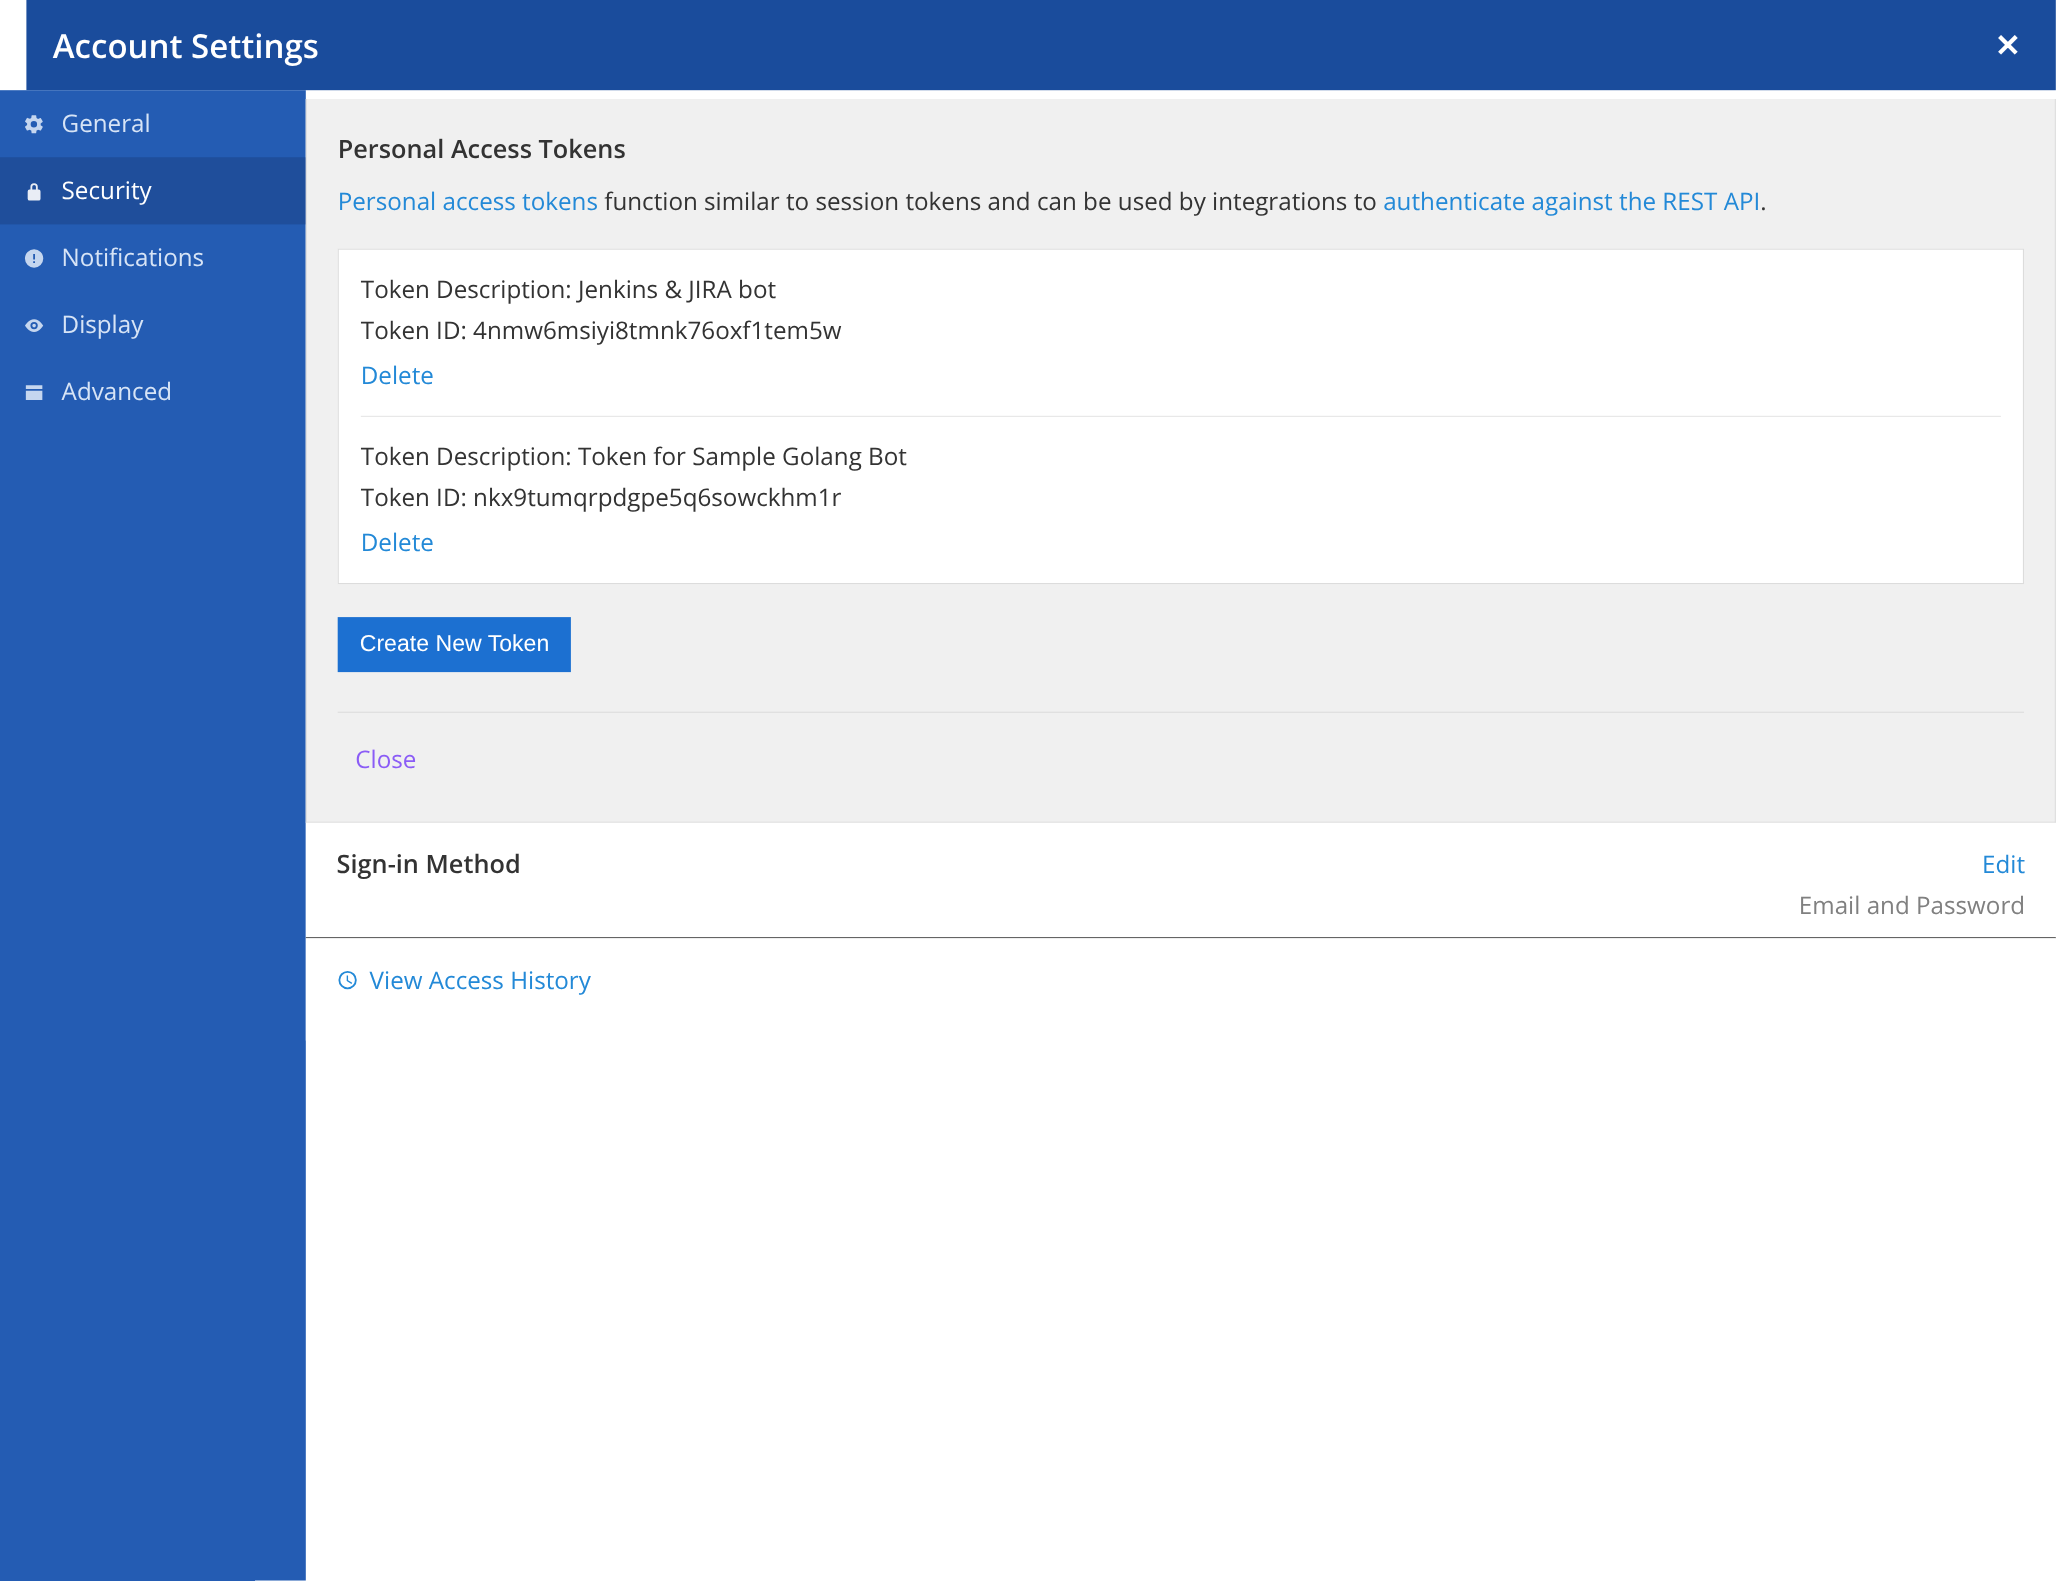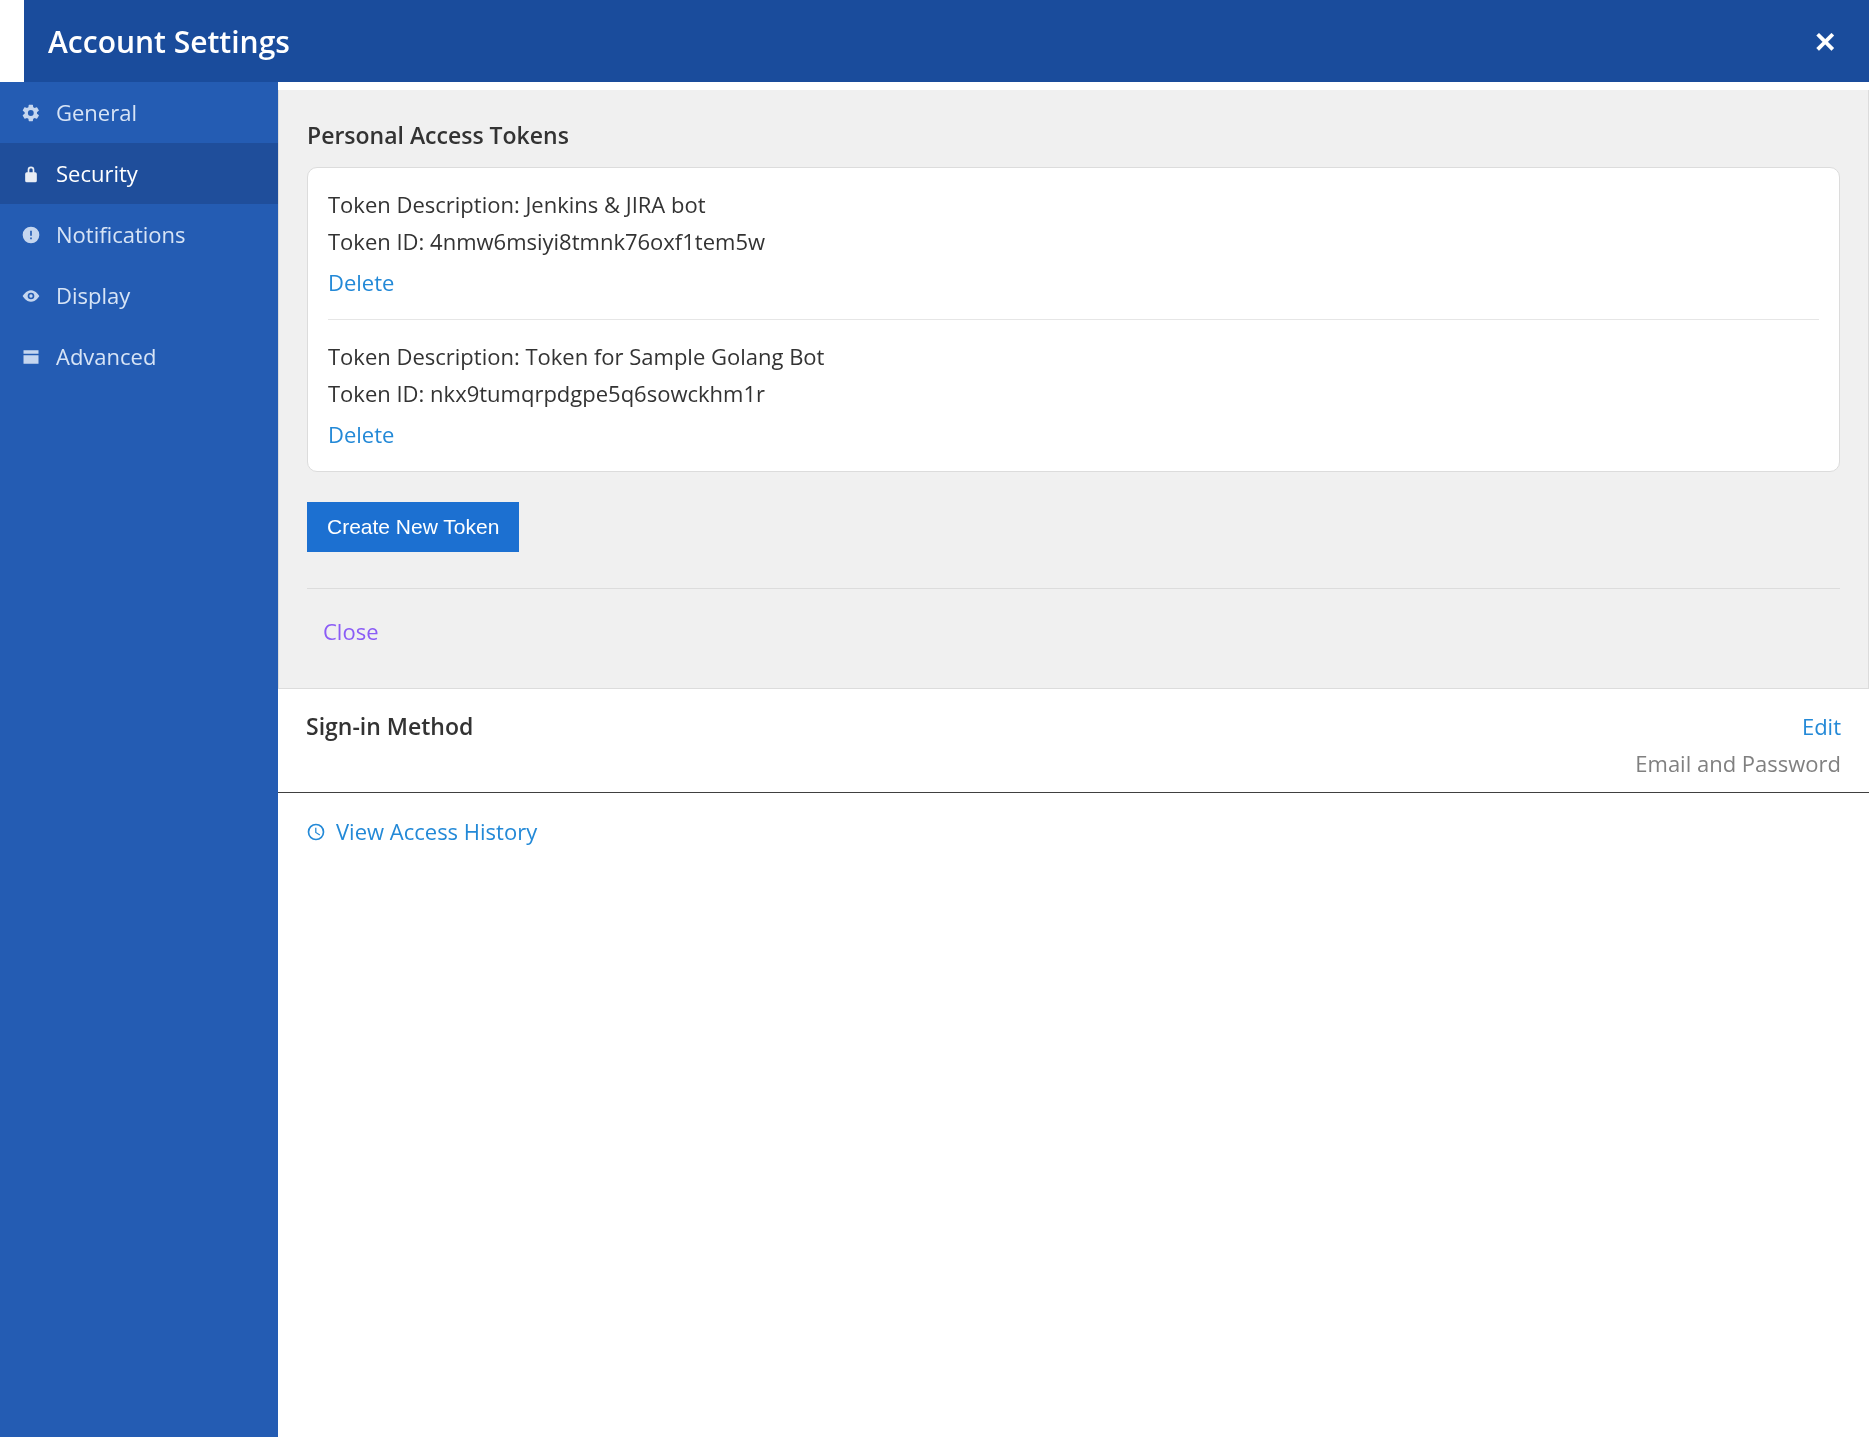--- a/index.html
+++ b/index.html
@@ -90,21 +90,21 @@
     margin-bottom: 26px;
   }
   .desc a, .link {
     color: #2389d7;
     text-decoration: none;
     cursor: pointer;
   }
   .token-list {
     background: #ffffff;
     border: 1px solid #dcdcdc;
-    border-radius: 10px;
+    border-radius: 0;
     padding: 0 20px;
   }
   .token-row {
     padding: 20px 0;
     border-bottom: 1px solid #e6e6e6;
   }
   .token-row:last-child { border-bottom: none; }
   .token-line {
     font-size: 22px;
     color: #333;
@@ -233,20 +233,23 @@
       <span>Advanced</span>
     </div>
   </div>
 
   <div class="main">
 
     <div class="panel">
       <div class="panel-inner">
         <div class="section-title">Personal Access Tokens</div>
 
+        <div class="desc">
+          <a class="link">Personal access tokens</a><span> function similar to session tokens and can be used by integrations to </span><a class="link">authenticate against the REST API</a><span>.</span>
+        </div>
 
         <div class="token-list">
           <div class="token-row">
             <div class="token-line"><span>Token Description: </span><span>Jenkins &amp; JIRA bot</span></div>
             <div class="token-line"><span>Token ID: </span><span>4nmw6msiyi8tmnk76oxf1tem5w</span></div>
             <span class="delete-link">Delete</span>
           </div>
           <div class="token-row">
             <div class="token-line"><span>Token Description: </span><span>Token for Sample Golang Bot</span></div>
             <div class="token-line"><span>Token ID: </span><span>nkx9tumqrpdgpe5q6sowckhm1r</span></div>

